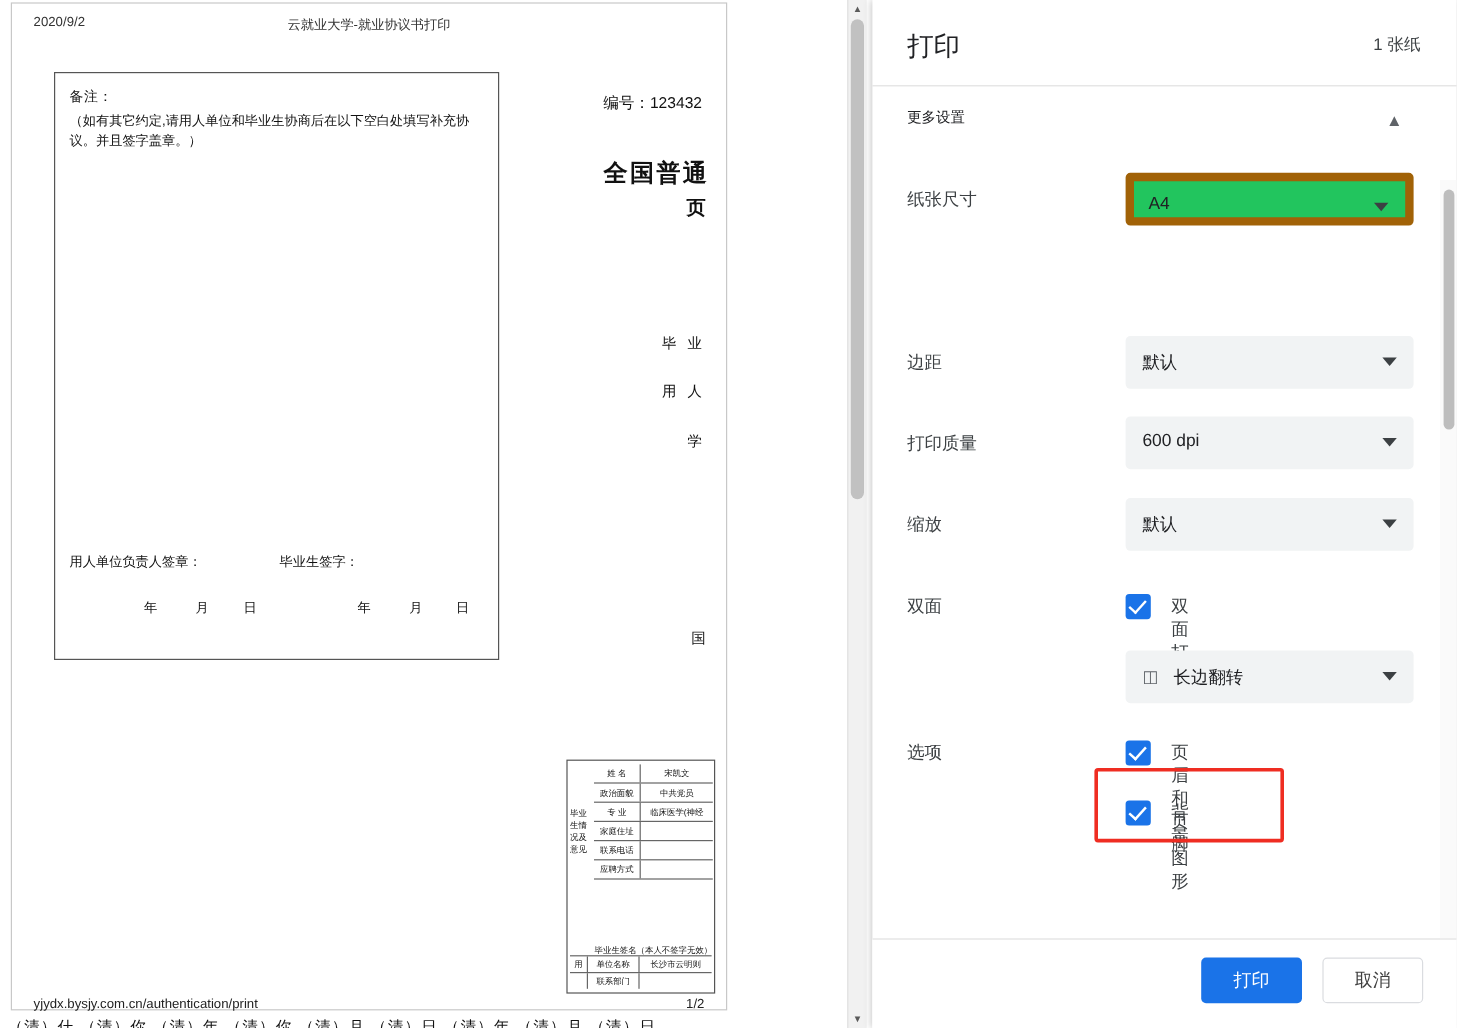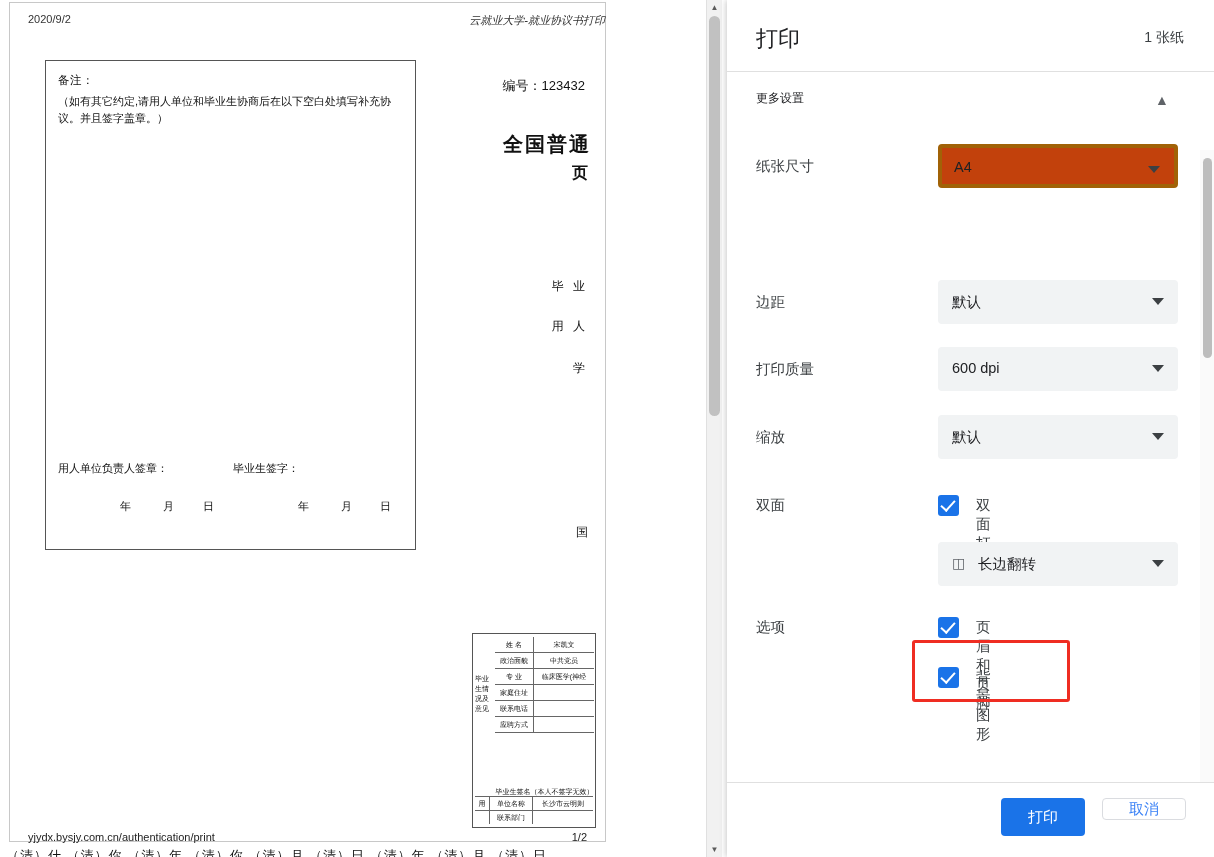--- a/index.html
+++ b/index.html
@@ -35,22 +35,21 @@
   .doc-header {
     position: absolute;
     left: 0; top: 10px;
     width: 100%;
     font-size: 11px;
     color: #333;
   }
   .doc-header .left { position: absolute; left: 18px; }
   .doc-header .center {
     position: absolute; left: 0; width: 100%;
-    text-align: right;
-    font-style: italic;
+    text-align: center;
   }
   .doc-footer {
     position: absolute;
     left: 0; bottom: 10px;
     width: 100%;
     font-size: 11px;
     color: #222;
   }
   .doc-footer .left { position: absolute; left: 18px; }
   .doc-footer .right { position: absolute; right: 18px; }
@@ -365,22 +364,22 @@
   .pd-select {
     position: absolute;
     left: 211px; top: 0;
     width: 240px; height: 44px;
     background: #f1f3f4;
     border-radius: 4px;
     border: none;
     box-sizing: border-box;
   }
   .pd-select.focused {
-    background: #c2410c;
-    border: 4px solid #a16207;
+    background: #22c55e;
+    border: 7px solid #a16207;
   }
   .pd-select .val {
     position: absolute;
     left: 14px; top: 13px;
     font-size: 14.5px;
     color: #202124;
   }
   .pd-select.focused .val { left: 12px; top: 11px; }
   .pd-select .caret {
     position: absolute;
@@ -468,23 +467,23 @@
     color: #ffffff;
     border: none;
     border-radius: 4px;
     font-size: 15px;
     font-family: "Liberation Sans", sans-serif;
     cursor: pointer;
   }
   .btn-cancel {
     position: absolute;
     right: 28px; top: 15px;
-    width: 84px; height: 22px;
-    background: #ffffff;
-    color: #3b82f6;
+    width: 84px; height: 38px;
+    background: #ffffff;
+    color: #404040;
     border: 1px solid #dadce0;
     border-radius: 4px;
     font-size: 15px;
     font-family: "Liberation Sans", sans-serif;
     cursor: pointer;
   }
   .vsep {
     position: absolute;
     left: 722px; top: 0;
     width: 1px; height: 857px;

